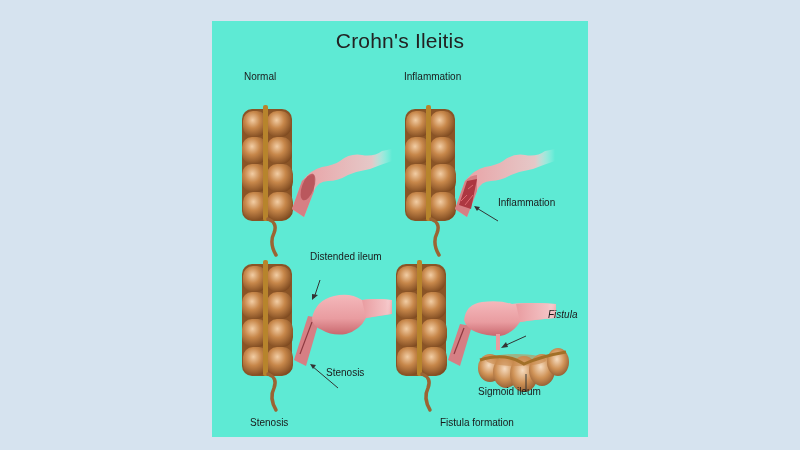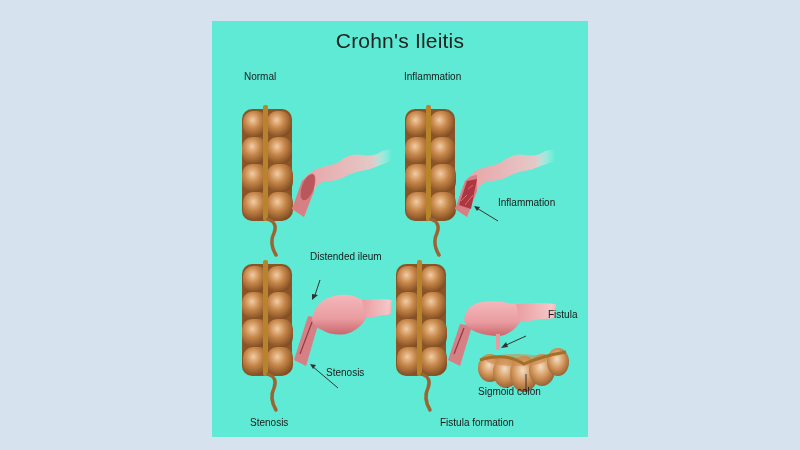--- a/index.html
+++ b/index.html
@@ -122,15 +122,15 @@
   </svg>
 
   <div class="lbl" style="left:32px; top:50px;">Normal</div>
   <div class="lbl" style="left:192px; top:50px;">Inflammation</div>
   <div class="lbl" style="left:38px; top:396px;">Stenosis</div>
   <div class="lbl" style="left:200px; top:396px;padding-left:28px;">Fistula formation</div>
 
   <div class="lbl" style="left:286px; top:176px;">Inflammation</div>
   <div class="lbl" style="left:98px; top:230px;">Distended ileum</div>
   <div class="lbl" style="left:114px; top:346px;">Stenosis</div>
-  <div class="lbl" style="left:336px; top:288px;">Fistula</div>
-  <div class="lbl" style="left:266px; top:365px;">Sigmoid colon</div>
+  <div class="lbl" style="left:336px; top:288px;font-style:italic;">Fistula</div>
+  <div class="lbl" style="left:266px; top:365px;">Sigmoid ileum</div>
 </div>
 
 </body></html>

